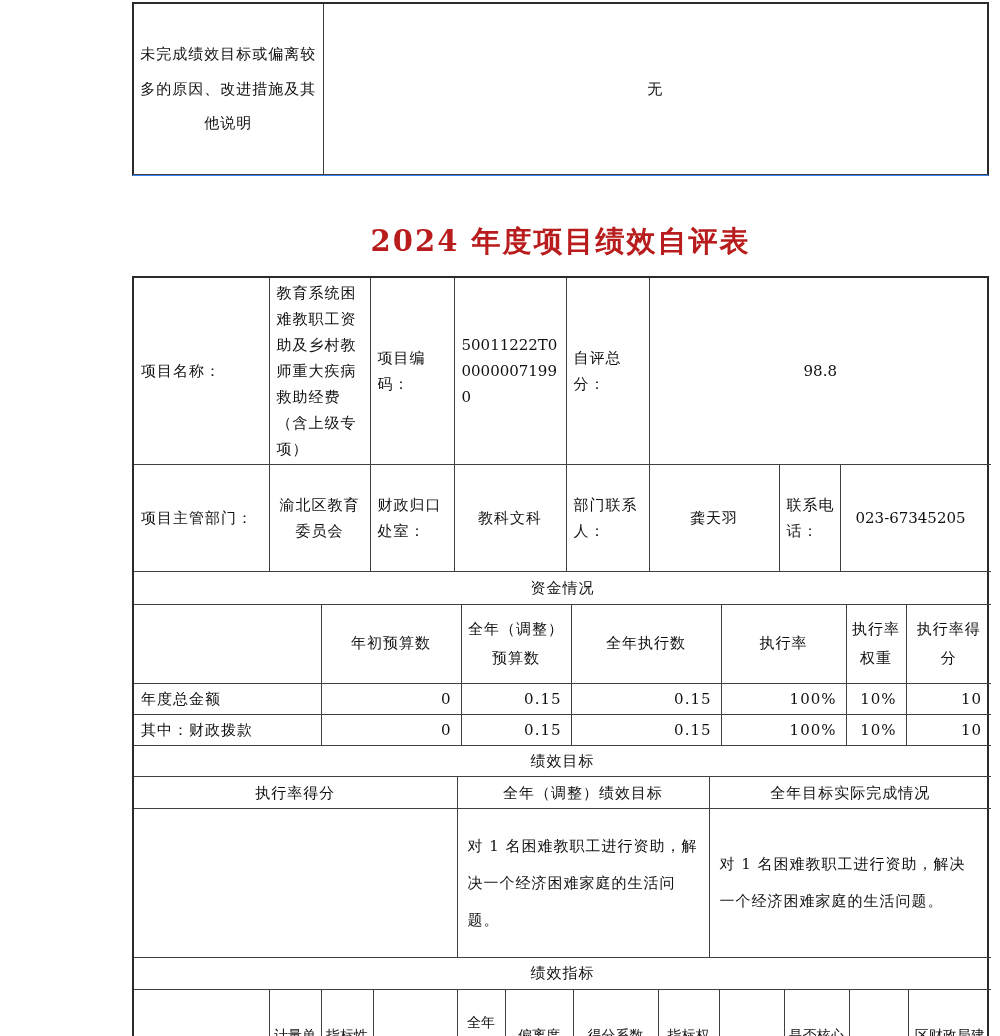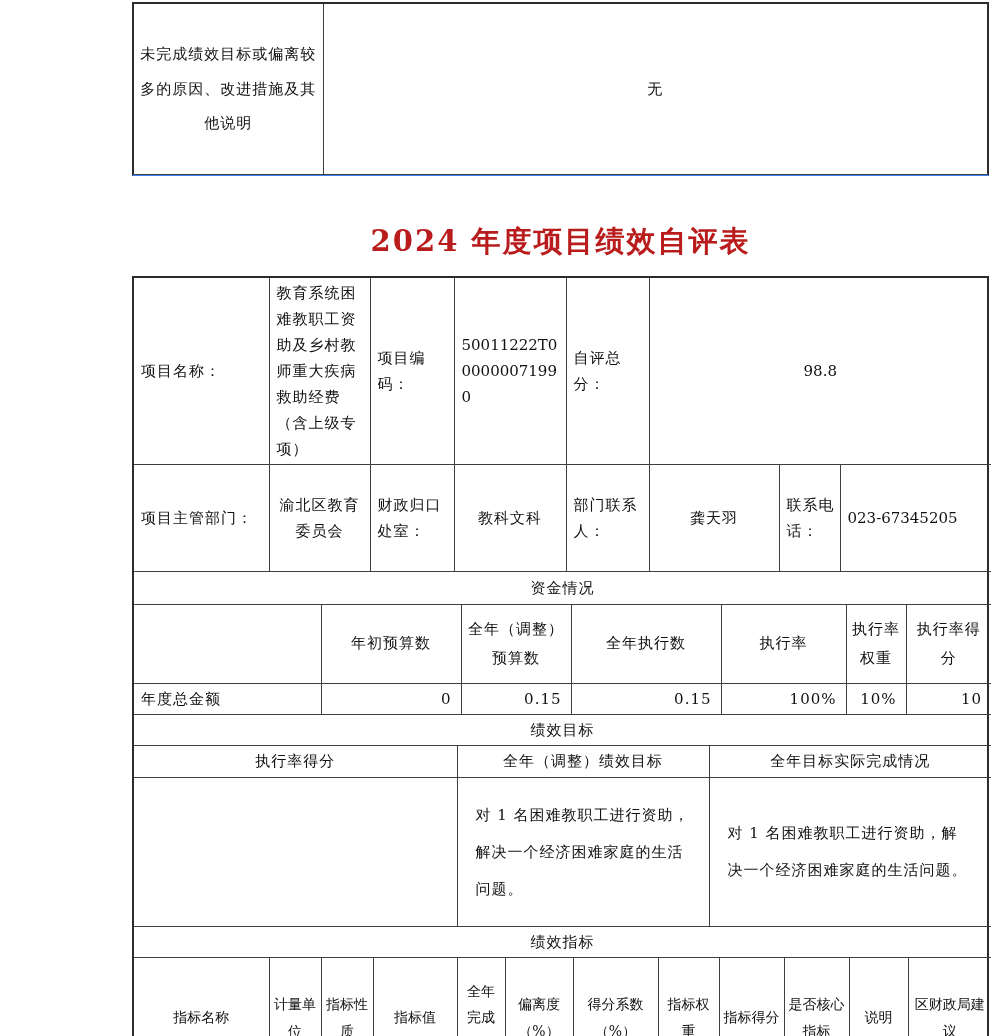--- a/index.html
+++ b/index.html
@@ -34,21 +34,21 @@
   .ctr { text-align: center; padding: 2px 4px; }
   .num { text-align: right; padding: 2px 9px 2px 4px; }
   .band { text-align: center; font-size: 15px; padding: 2px 4px; }
   .doc-title {
     position: absolute; left: 132px; top: 222px; width: 857px;
     text-align: center; font-size: 29px; font-weight: bold;
     letter-spacing: 2px; color: #b91c1c;
     font-family: "DejaVu Serif", "Liberation Serif", serif;
   }
   #prev-table-wrap td { font-size: 15px; line-height: 2.3; }
-  .goal-body { text-align: left; vertical-align: middle; padding: 6px 18px; line-height: 37px; letter-spacing: 1px; }
+  .goal-body { text-align: left; vertical-align: middle; padding: 6px 10px; line-height: 37px; letter-spacing: 1px; }
   .ind-head td { font-size: 14px; letter-spacing: 0; line-height: 1.9; }
   .funds-head td { line-height: 1.9; }
 </style>
 </head>
 <body>
 
 <div class="tbl-wrap" id="prev-table-wrap">
   <table>
     <colgroup>
         <col style="width:189px">
@@ -88,21 +88,21 @@
       <td class="ctr" colspan="3" style="letter-spacing:0">98.8</td>
     </tr>
     <tr style="height:107px">
       <td class="lab">项目主管部门：</td>
       <td class="ctr">渝北区教育委员会</td>
       <td class="lab">财政归口处室：</td>
       <td class="ctr">教科文科</td>
       <td class="lab">部门联系人：</td>
       <td class="ctr">龚天羽</td>
       <td class="lab">联系电话：</td>
-      <td class="lab" style="letter-spacing:0;padding-left:7px">023-67345205</td>
+      <td class="lab" style="letter-spacing:0;padding-left:15px">023-67345205</td>
     </tr>
   </tbody>
     </table>
 
   <table class="no-top-line">
     <colgroup>
       <col style="width:187px">
         <col style="width:140px">
         <col style="width:110px">
         <col style="width:150px">
@@ -118,20 +118,29 @@
       <td class="ctr"></td>
       <td class="ctr">年初预算数</td>
       <td class="ctr">全年（调整）预算数</td>
       <td class="ctr">全年执行数</td>
       <td class="ctr">执行率</td>
       <td class="ctr">执行率权重</td>
       <td class="ctr">执行率得分</td>
     </tr>
     <tr style="height:31px">
       <td class="lab">年度总金额</td>
+      <td class="num">0</td>
+      <td class="num">0.15</td>
+      <td class="num">0.15</td>
+      <td class="num">100%</td>
+      <td class="num">10%</td>
+      <td class="num">10</td>
+    </tr>
+    <tr style="height:29px">
+      <td class="lab">其中：财政拨款</td>
       <td class="num">0</td>
       <td class="num">0.15</td>
       <td class="num">0.15</td>
       <td class="num">100%</td>
       <td class="num">10%</td>
       <td class="num">10</td>
     </tr>
   </tbody>
     </table>
 

